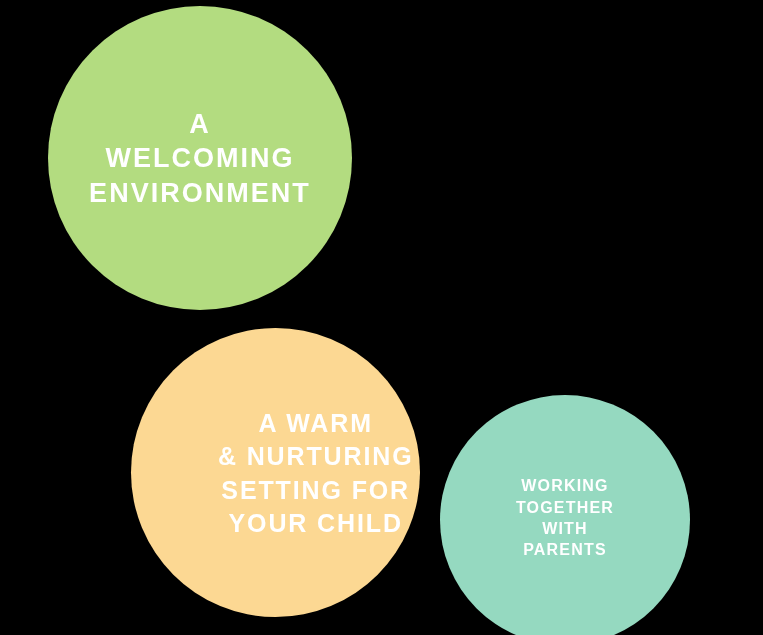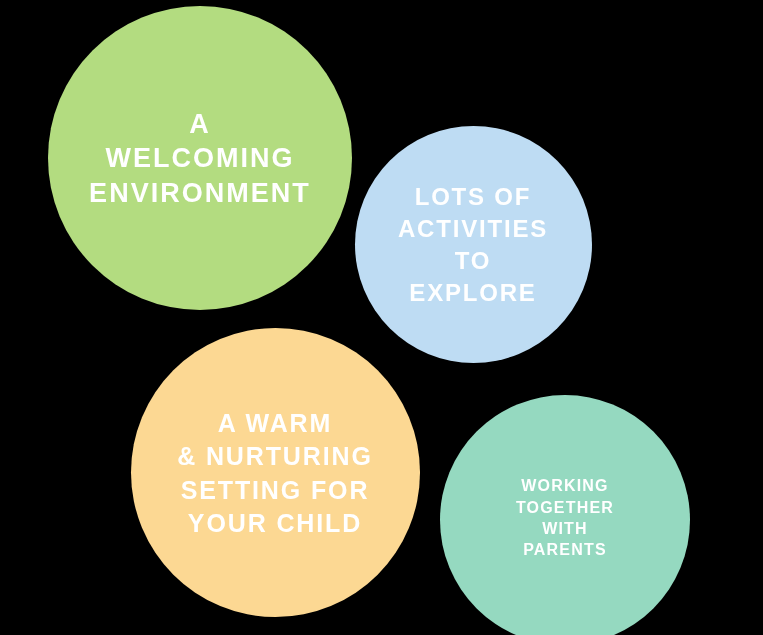--- a/index.html
+++ b/index.html
@@ -72,20 +72,21 @@
   }
 
   
   #bubble-warm {
     left: 131px;
     top: 328px;
     width: 289px;
     height: 289px;
     background: #fcd893;
     z-index: 2;
+    justify-content: flex-end;
   }
   #bubble-warm .bubble-label {
     font-size: 25px;
     letter-spacing: 0.075em;
     line-height: 1.33;
     margin-top: 2px;
   }
 
   
   #bubble-parents {
@@ -107,26 +108,20 @@
 <body>
 
 <div id="canvas" style="background: rgb(0, 0, 0);">
 
   <div class="bubble" id="bubble-welcoming" style="background: rgb(179, 220, 128); width: 304px; height: 304px; left: 48px; top: 6px;">
     <span class="bubble-label" style="color: rgb(255, 255, 255);">A
 WELCOMING
 ENVIRONMENT</span>
   </div>
 
-  <div class="bubble" id="bubble-activities" style="background: rgb(190, 220, 243); width: 237px; height: 237px; left: 354.5px; top: 126px;">
-    <span class="bubble-label" style="color: rgb(255, 255, 255);">LOTS OF
-ACTIVITIES
-TO
-EXPLORE</span>
-  </div>
 
   <div class="bubble" id="bubble-warm" style="background: rgb(252, 216, 147); width: 289px; height: 289px; left: 130.5px; top: 328px;">
     <span class="bubble-label" style="color: rgb(255, 255, 255);">A WARM
 &amp; NURTURING
 SETTING FOR
 YOUR CHILD</span>
   </div>
 
   <div class="bubble" id="bubble-parents" style="background: rgb(149, 217, 192); width: 250px; height: 250px; left: 440px; top: 395px;">
     <span class="bubble-label" style="color: rgb(255, 255, 255);">WORKING

